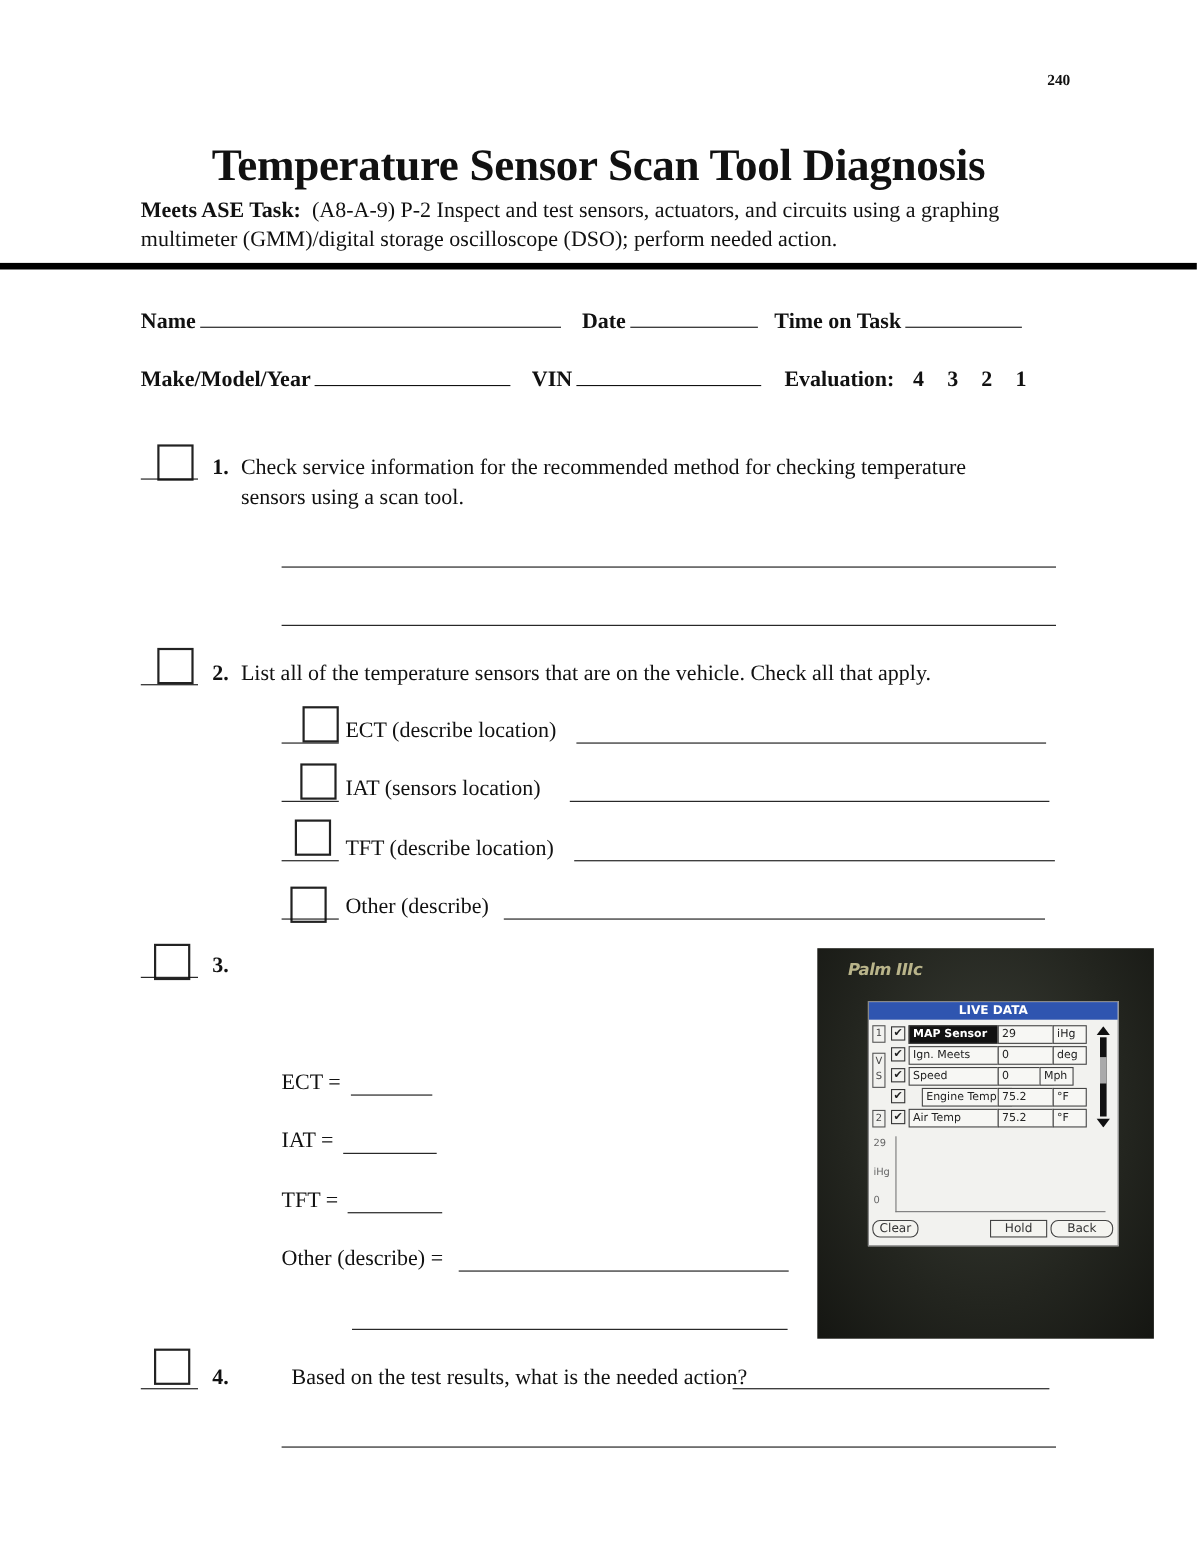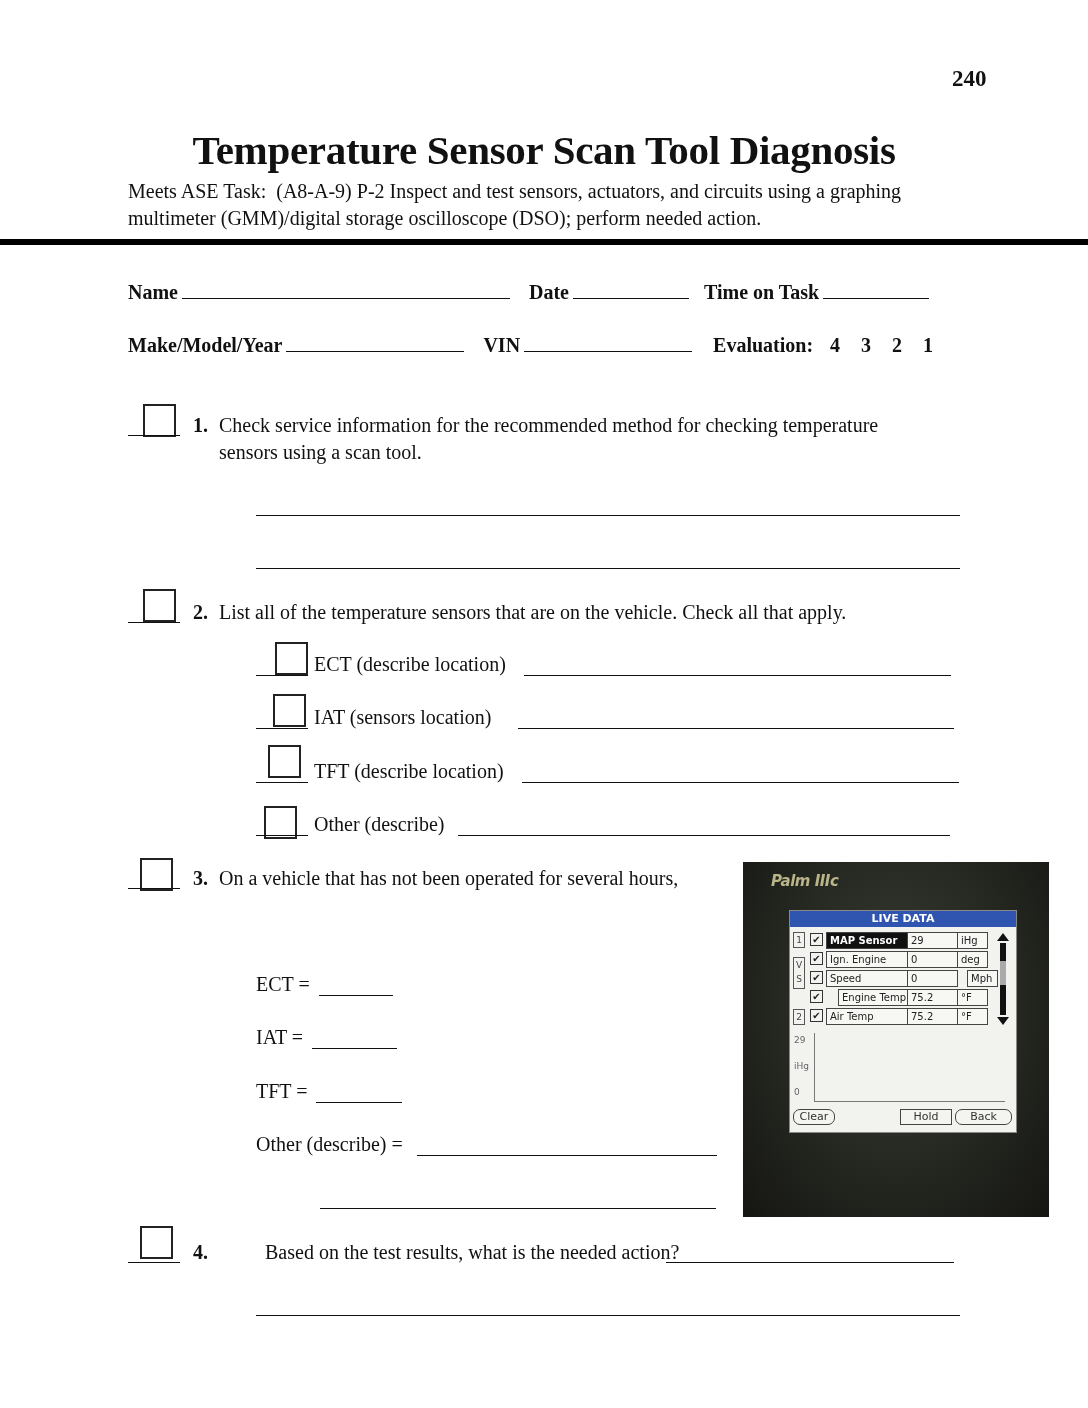--- a/index.html
+++ b/index.html
@@ -1,21 +1,21 @@
 <!DOCTYPE html>
 <html><head>
 <meta charset="utf-8">
 <style>
   html, body { margin:0; padding:0; background:#fff; }
   body { width:1088px; height:1408px; position:relative; overflow:hidden; font-family:"Liberation Serif", serif; color:#111; }
   .abs { position:absolute; }
-  .pagenum { left:952px; top:66px; font-size:23px; font-weight:bold;font-family:Liberation Serif, serif; }
+  .pagenum { left:952px; top:66px; font-size:14px; font-weight:bold;font-family:Liberation Serif, serif; }
   .title { left:0; width:1088px; top:126px; text-align:center; font-size:41px; font-weight:bold; letter-spacing:-0.3px; }
   .task { left:128px; top:178px; width:860px; font-size:20px; line-height:27px; }
-  .task b { font-weight:normal;text-align:right; }
+  .task b { font-weight:bold;text-align:right; }
   .rule { left:0; top:239px; width:1088px; height:6px; background:#000; }
   .fline { font-size:20px; font-weight:bold; white-space:nowrap; }
   .blank { display:inline-block; border-bottom:1.5px solid #111; height:16px; vertical-align:baseline; margin:0 4px; }
   .q { font-size:20px; line-height:27px; }
   .qnum { font-weight:bold; }
   .lead { position:absolute; border-bottom:1.5px solid #111; height:0; }
   .box { position:absolute; border:2px solid #222; background:#fff; }
   .line { position:absolute; border-bottom:1.5px solid #111; height:0; }
   .t20 { font-size:20px; white-space:nowrap; }
   
@@ -87,21 +87,20 @@
 
 <div class="box" style="left:264px; top:806px; width:29px; height:29px;"></div>
 <div class="lead" style="left:256px; top:835px; width:52px;"></div>
 <div class="abs t20" style="left:314px; top:813px;">Other (describe)</div>
 <div class="line" style="left:458px; top:835px; width:492px;"></div>
 
 <div class="box" style="left:140px; top:858px; width:29px; height:29px;"></div>
 <div class="lead" style="left:128px; top:888px; width:52px;"></div>
 <div class="abs q" style="left:193px; top:865px;"><span class="qnum">3.</span></div>
 <div class="abs q" style="left:219px; top:865px; white-space:nowrap;">
-  <div>On a vehicle that has not been operated for several hours,</div>
 </div>
 
 <div class="abs t20" style="left:256px; top:973px;">ECT =</div>
 <div class="line" style="left:319px; top:995px; width:74px;"></div>
 <div class="abs t20" style="left:256px; top:1026px;">IAT =</div>
 <div class="line" style="left:312px; top:1048px; width:85px;"></div>
 <div class="abs t20" style="left:256px; top:1080px;">TFT =</div>
 <div class="line" style="left:316px; top:1102px; width:86px;"></div>
 <div class="abs t20" style="left:256px; top:1133px;">Other (describe) =</div>
 <div class="line" style="left:417px; top:1155px; width:300px;"></div>
@@ -117,29 +116,29 @@
     <div class="sidebtn" style="top:98px; height:14px; line-height:14px;">2</div>
 
     <div class="ld-row" style="top:21px;">
       <div class="ld-chk">✔</div>
       <div class="ld-cell" style="left:20px; width:77px; background:#111; color:#fff; font-weight:bold;">MAP Sensor</div>
       <div class="ld-cell" style="left:101px; width:46px;">29</div>
       <div class="ld-cell" style="left:151px; width:26px;">iHg</div>
     </div>
     <div class="ld-row" style="top:40px;">
       <div class="ld-chk">✔</div>
-      <div class="ld-cell" style="left:20px; width:77px;">Ign. Engine</div>
+      <div class="ld-cell" style="left:20px; width:77px;">Ign. Meets</div>
       <div class="ld-cell" style="left:101px; width:46px;">0</div>
       <div class="ld-cell" style="left:151px; width:26px;">deg</div>
     </div>
     <div class="ld-row" style="top:59px;">
       <div class="ld-chk">✔</div>
       <div class="ld-cell" style="left:20px; width:77px;">Speed</div>
       <div class="ld-cell" style="left:101px; width:46px;">0</div>
-      <div class="ld-cell" style="left:161px; width:26px;">Mph</div>
+      <div class="ld-cell" style="left:139px; width:26px;">Mph</div>
     </div>
     <div class="ld-row" style="top:78px;">
       <div class="ld-chk">✔</div>
       <div class="ld-cell" style="left:20px; width:77px;margin-left:12px;">Engine Temp</div>
       <div class="ld-cell" style="left:101px; width:46px;">75.2</div>
       <div class="ld-cell" style="left:151px; width:26px;">°F</div>
     </div>
     <div class="ld-row" style="top:97px;">
       <div class="ld-chk">✔</div>
       <div class="ld-cell" style="left:20px; width:77px;">Air Temp</div>

